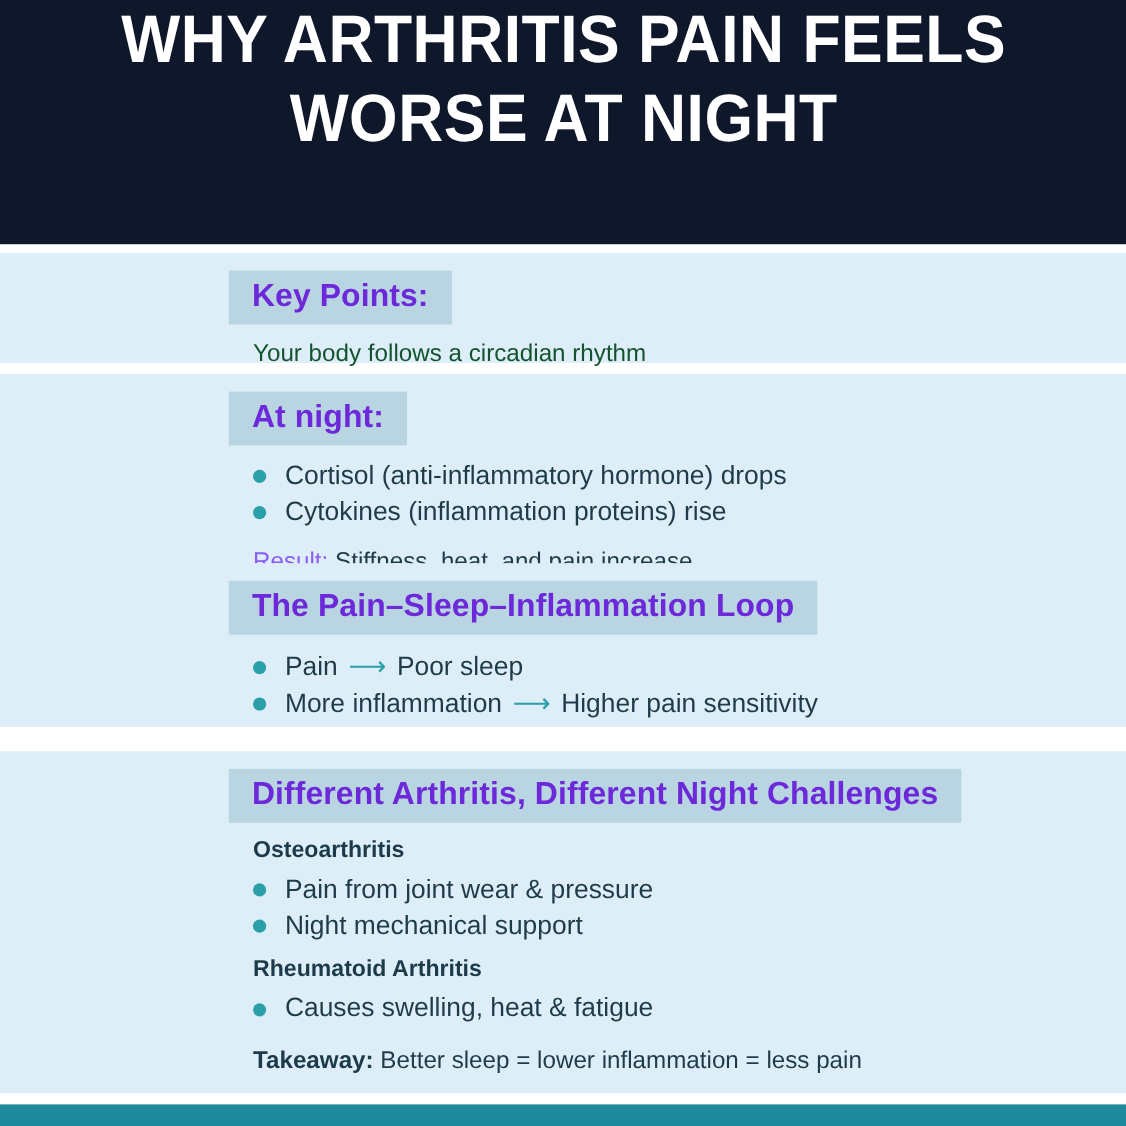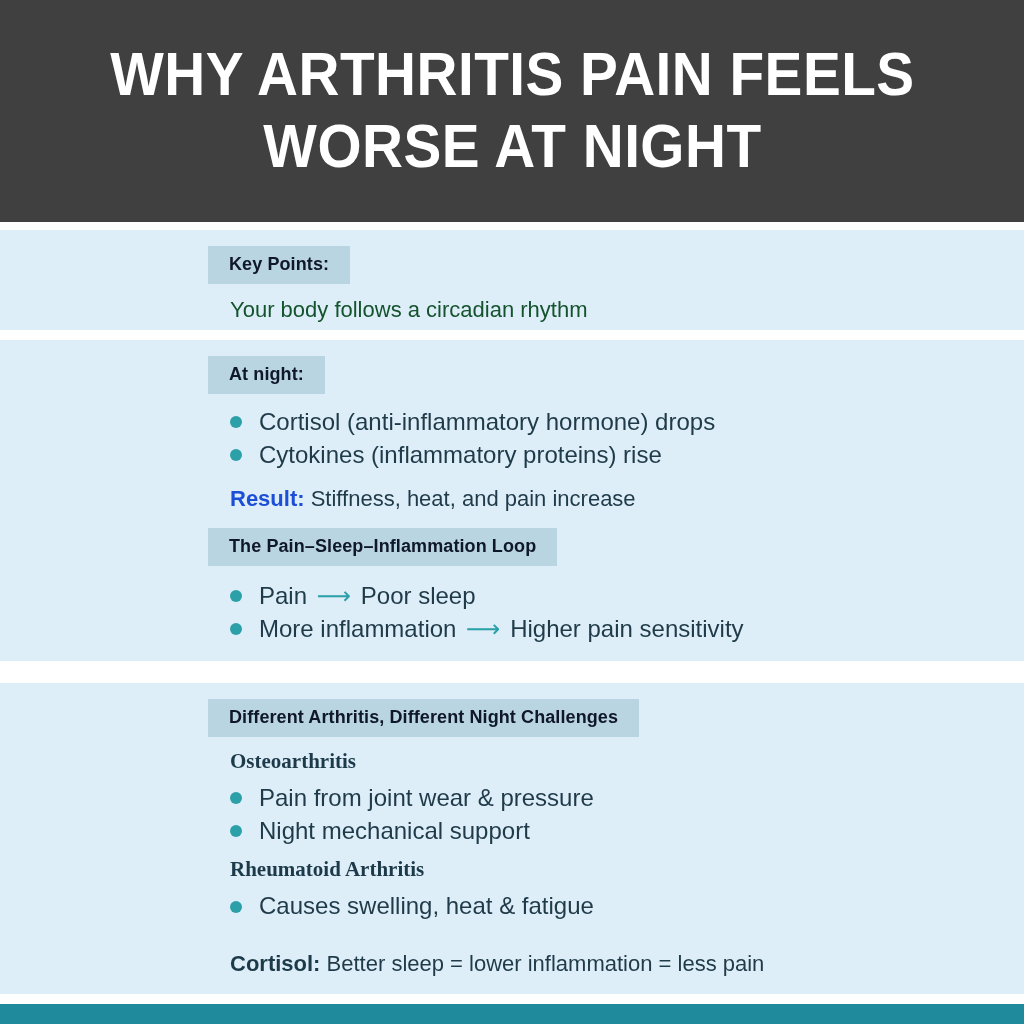--- a/index.html
+++ b/index.html
@@ -20,23 +20,23 @@
     background: #ffffff;
   }
 
   
   .header-band {
     position: absolute;
     left: 0;
     top: 0;
     width: 1024px;
     height: 222px;
-    background: #404040;
+    background: #0f172a;
     display: flex;
-    align-items: center;
+    align-items: flex-start;
     justify-content: center;
     box-sizing: border-box;
     padding: 0 70px;
   }
   .header-title {
     color: #ffffff;
     font-family: "Liberation Sans Narrow", "Liberation Sans", "DejaVu Sans", sans-serif;
     font-weight: bold;
     font-size: 61px;
     line-height: 1.18;
@@ -70,23 +70,23 @@
     top: 1004px;
     width: 1024px;
     height: 20px;
     background: #1e8a9c;
   }
 
   
   .chip {
     display: inline-block;
     background: #b9d5e1;
-    color: #0f172a;
-    font-weight: bold;
-    font-size: 18px;
+    color: #6d28d9;
+    font-weight: bold;
+    font-size: 29px;
     line-height: 1;
     padding: 9px 21px 11px 21px;
     margin: 0;
     font-family: "Liberation Sans Narrow", "Liberation Sans", "DejaVu Sans", sans-serif;
     letter-spacing: 0.1px;
     white-space: nowrap;
   }
   .chip-wrap { margin-top: 16px; }
 
   
@@ -99,33 +99,33 @@
   }
   .lead-line { margin-top: 12px; }
 
   .subhead {
     color: #1c3a49;
     font-weight: bold;
     font-size: 21px;
     line-height: 1;
     margin: 0;
     padding-left: 22px;
-    font-family: Liberation Serif, serif;
+    font-family: Liberation Sans, sans-serif;
   }
 
   .result-line {
     color: #1f3a48;
     font-size: 22px;
     line-height: 1.3;
     margin: 0;
     padding-left: 22px;
   }
   .result-line b {
-    font-weight: bold;
-    color: #1d4ed8;
+    font-weight: normal;
+    color: #8b5cf6;
     font-family: "Liberation Sans Narrow", "Liberation Sans", "DejaVu Sans", sans-serif;
   }
 
   
   ul.bullets {
     list-style: none;
     margin: 0;
     padding: 0;
   }
   ul.bullets li {
@@ -192,21 +192,21 @@
       <span class="chip">At night:</span>
     </div>
     <div class="gap-12"></div>
     <ul class="bullets">
       <li>
         <span class="dot"></span>
         <span>Cortisol (anti-inflammatory hormone) drops</span>
       </li>
       <li>
         <span class="dot"></span>
-        <span>Cytokines (inflammatory proteins) rise</span>
+        <span>Cytokines (inflammation proteins) rise</span>
       </li>
     </ul>
     <div class="gap-14"></div>
     <p class="result-line">
       <b>Result:</b>
       <span>Stiffness, heat, and pain increase</span>
     </p>
   </section>
 
   <section class="panel" id="panel-2">
@@ -255,20 +255,20 @@
     <ul class="bullets">
       <li>
         <span class="dot"></span>
         <span>Causes swelling, heat &amp; fatigue</span>
       </li>
     </ul>
   </section>
 
   <section class="panel" id="panel-4">
     <p class="takeaway">
-      <b>Cortisol:</b>
+      <b>Takeaway:</b>
       <span>Better sleep = lower inflammation = less pain</span>
     </p>
   </section>
 
   <div class="footer-band"></div>
 
 </div>
 
 </body></html>

